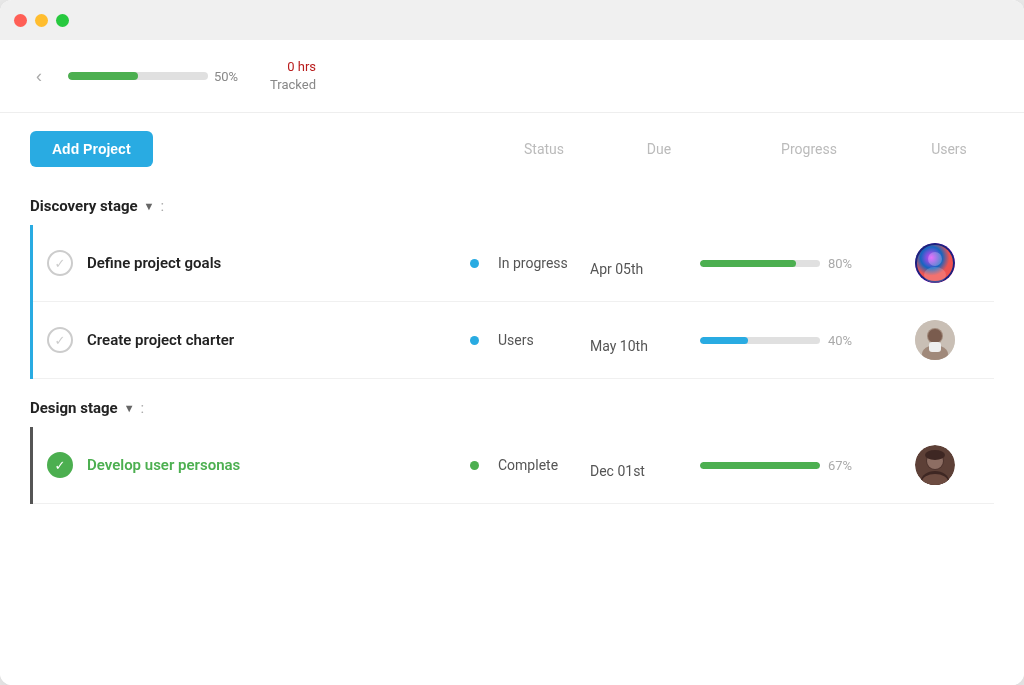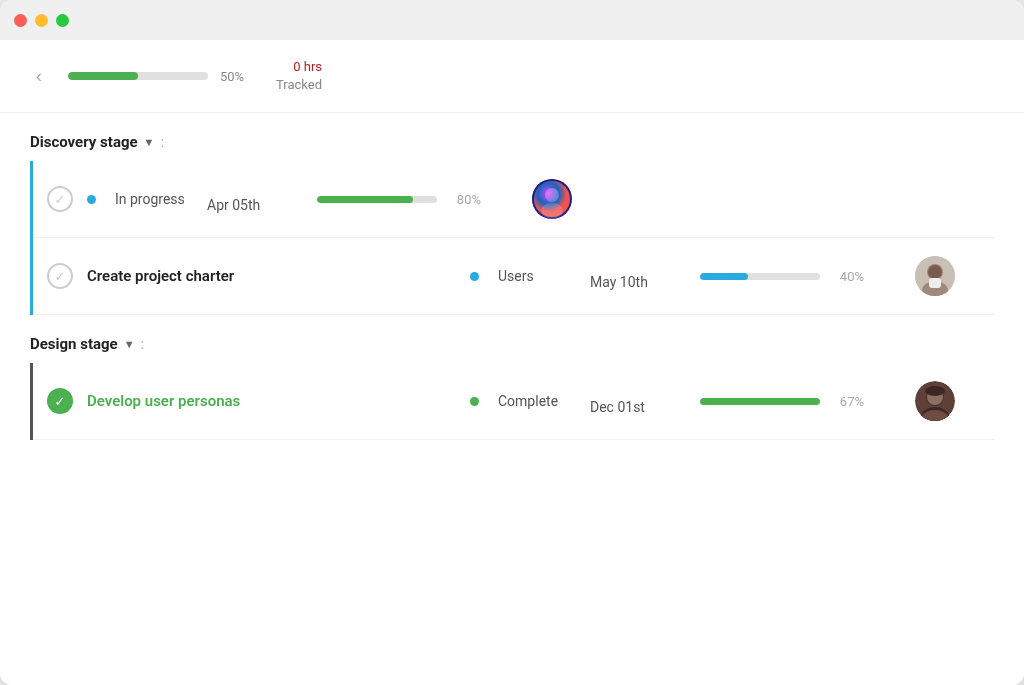--- a/index.html
+++ b/index.html
@@ -57,21 +57,21 @@
     }
     .page-title {
       font-size: 22px;
       font-weight: 700;
       color: #222;
       flex: 1;
     }
     .header-progress {
       display: flex;
       align-items: center;
-      gap: 12px;
+      gap: 6px;
     }
     .progress-bar-wrap {
       width: 140px;
       height: 8px;
       background: #e0e0e0;
       border-radius: 4px;
       overflow: hidden;
     }
     .progress-bar-fill {
       height: 100%;
@@ -206,21 +206,20 @@
       font-size: 14px;
       color: #555;
       text-align: left;
       margin-top: 12px;
     }
     .task-progress {
       width: 190px;
       display: flex;
       align-items: center;
       gap: 8px;
-      text-align: right;
     }
     .task-progress-bar-wrap {
       width: 120px;
       height: 7px;
       background: #e0e0e0;
       border-radius: 4px;
       overflow: hidden;
     }
     .task-progress-bar-fill {
       height: 100%;
@@ -272,33 +271,43 @@
           <div class="progress-bar-fill" style="width: 50%"></div>
         </div>
         <span class="progress-pct">50%</span>
       </div>
       <div class="tracked-info">
         <div class="tracked-hrs">0 hrs</div>
         <div>Tracked</div>
       </div>
     </div>
 
+    <div class="toolbar">
+      <button class="add-project-btn">Add Project</button>
+      <div class="col-headers">
+        <span class="col-header col-status">Status</span>
+        <span class="col-header col-due">Due</span>
+        <span class="col-header col-progress">Progress</span>
+        <span class="col-header col-users">Users</span>
+      </div>
+    </div>
 
     <div class="section">
       <div class="section-header">
         <span>Discovery stage</span>
         <span class="chevron-icon">▼</span>
         <span class="section-colon">:</span>
       </div>
       <div class="group-rows">
 
         <div class="task-row">
           <div class="task-check">
             <span>✓</span>
           </div>
+          <span class="task-name">Define project goals</span>
           <div class="task-status">
             <span class="status-dot status-dot-blue"></span>
             <span>In progress</span>
           </div>
           <span class="task-due">Apr 05th</span>
           <div class="task-progress">
             <div class="task-progress-bar-wrap">
               <div class="task-progress-bar-fill" style="width: 80%; background: #4caf50;"></div>
             </div>
             <span class="task-progress-pct">80%</span>

